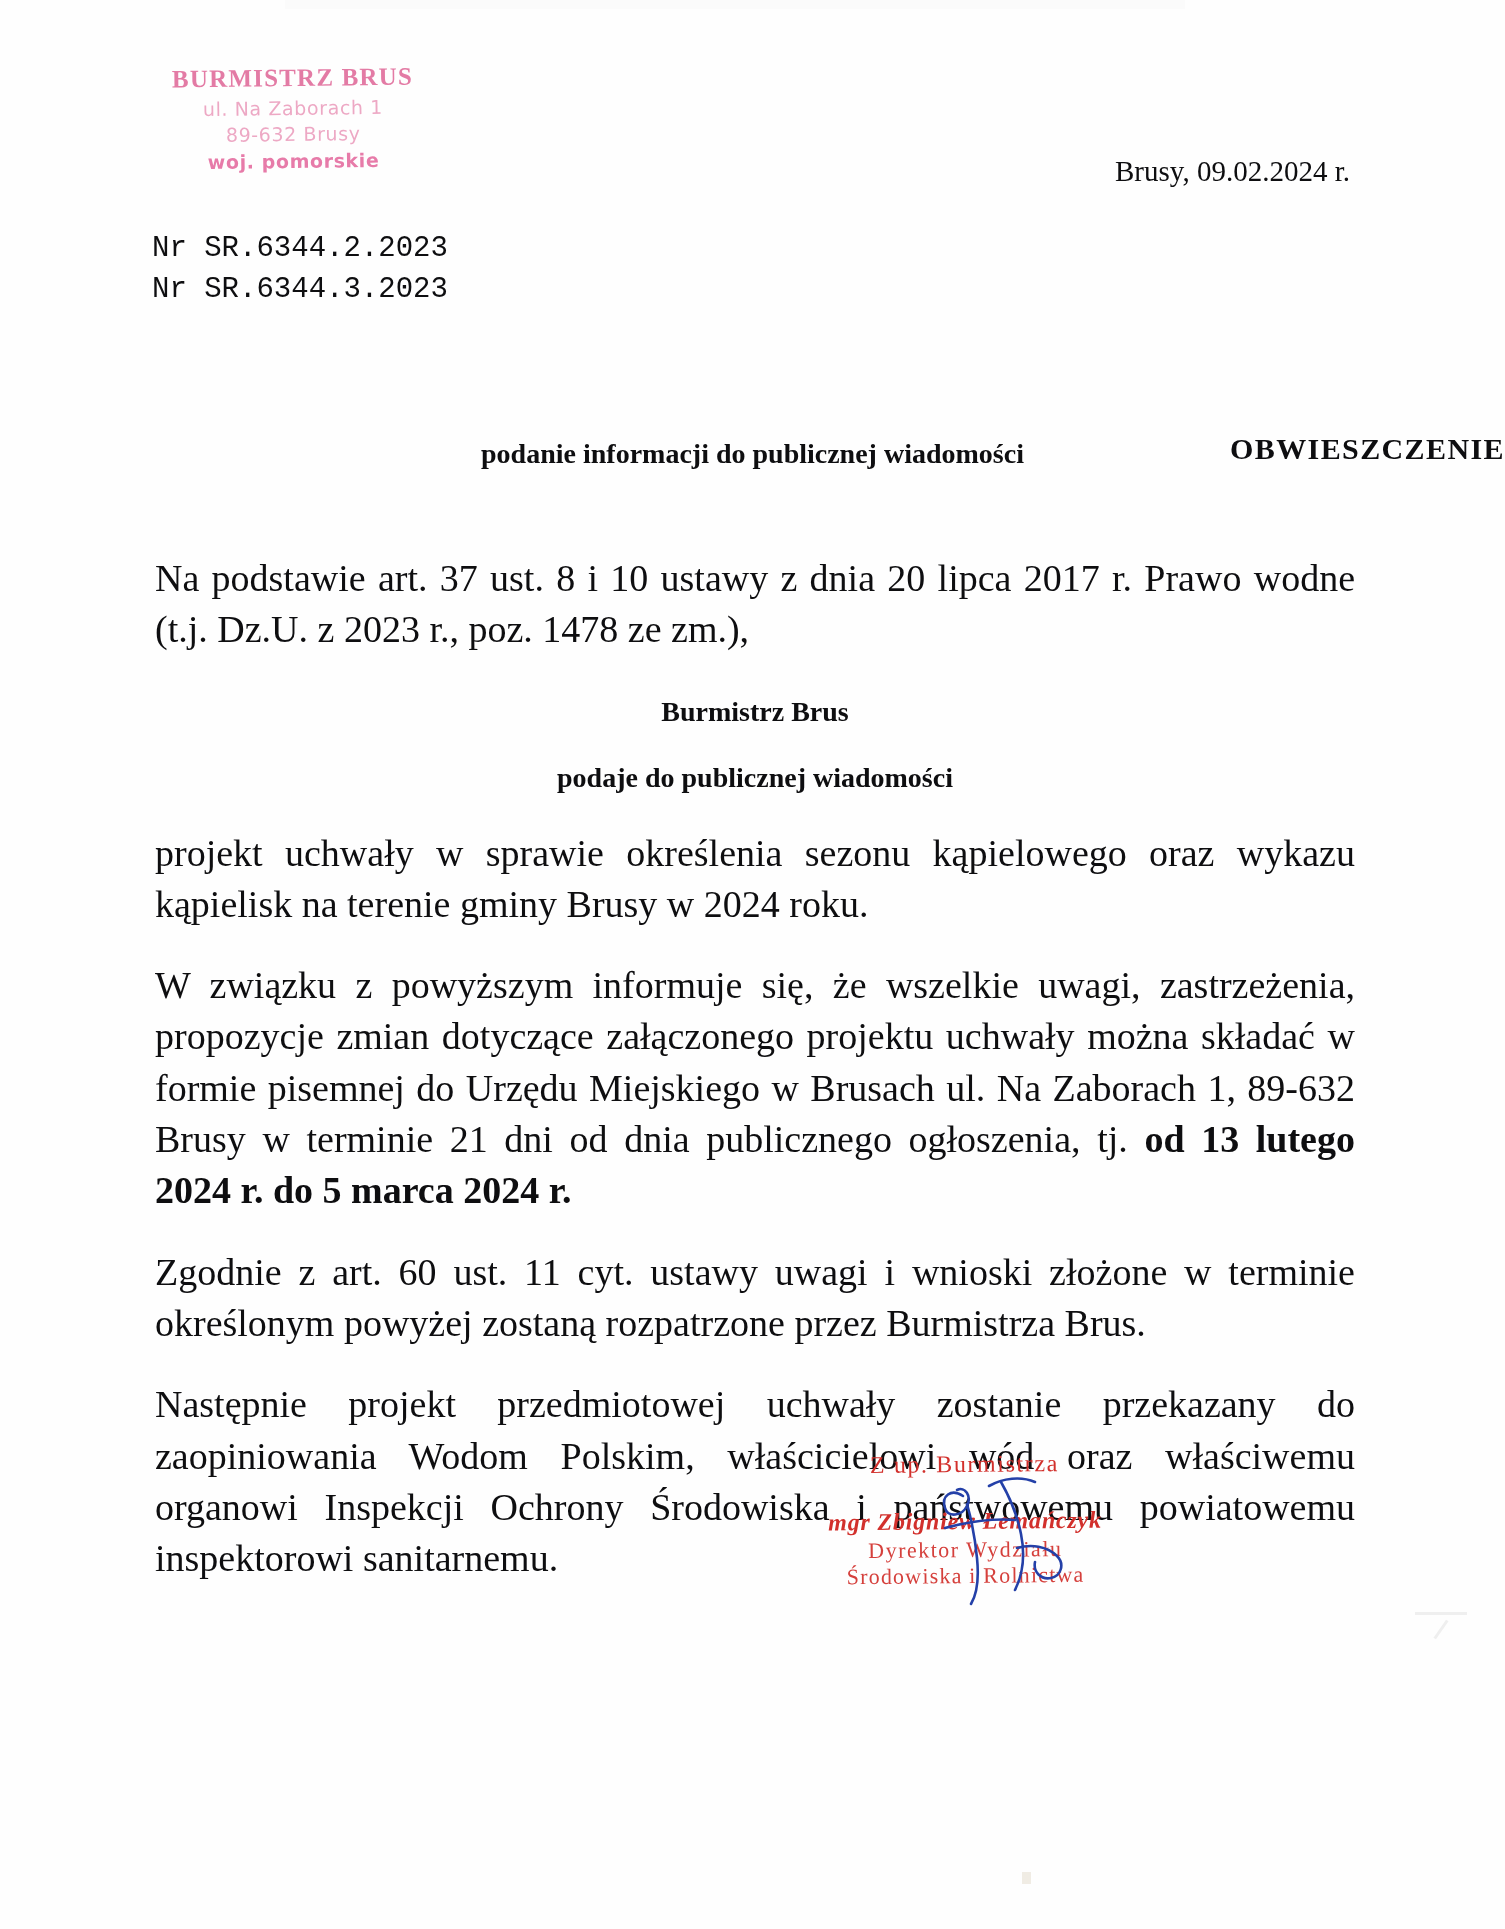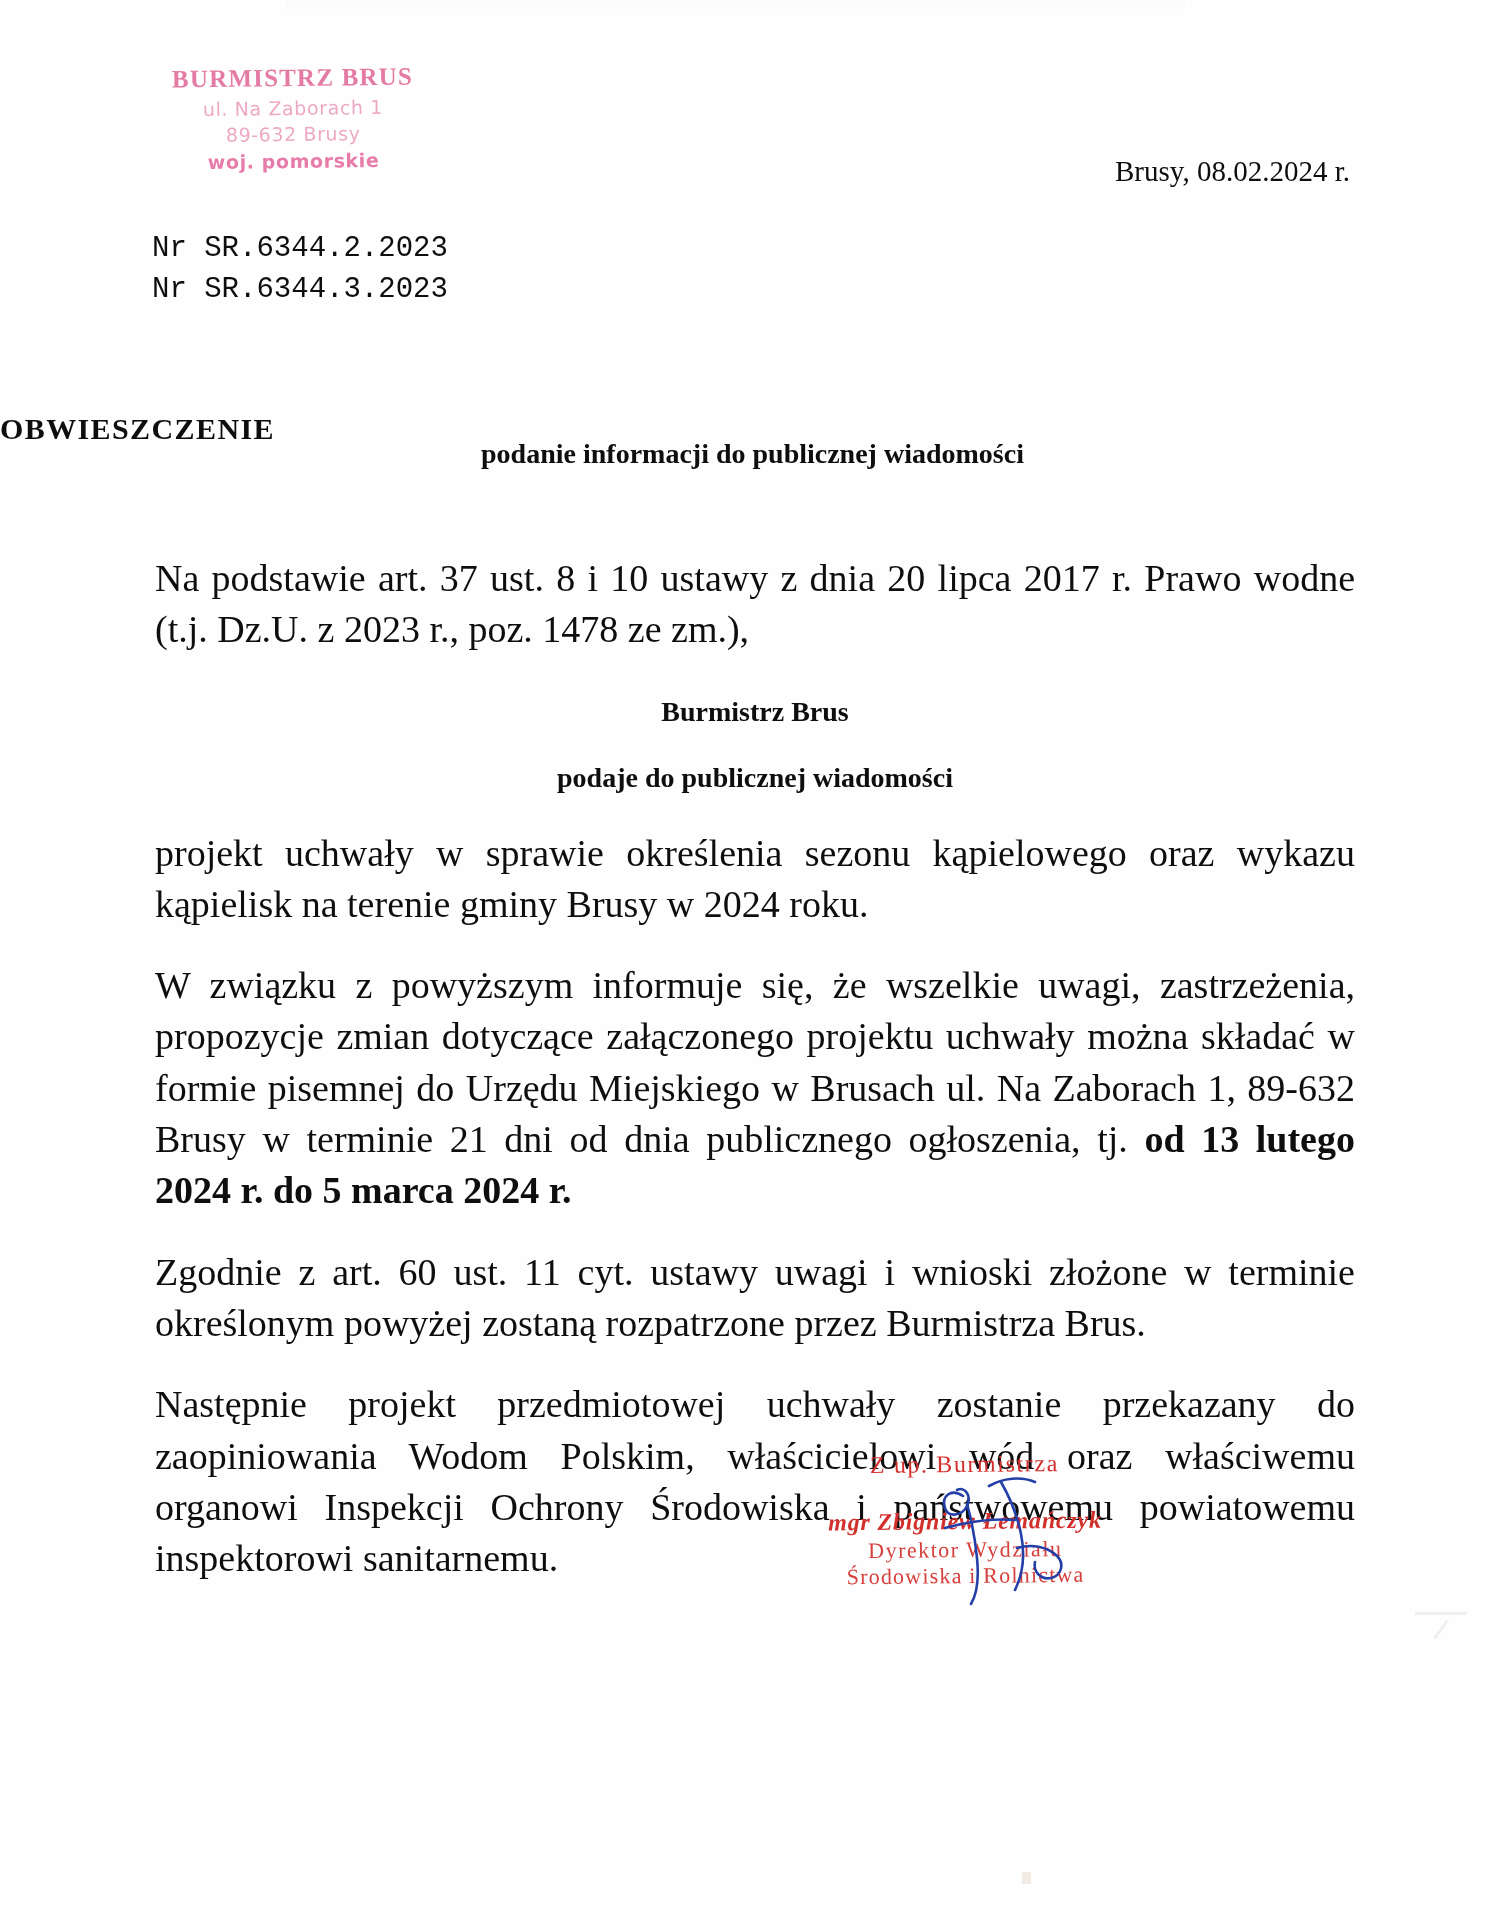--- a/index.html
+++ b/index.html
@@ -74,22 +74,22 @@
     font-size: 29px;
     line-height: 1.42;
   }
   .ref-block div { white-space: nowrap; font-family: Liberation Mono, monospace; }
 
   
   .doc-title {
     position: absolute;
     left: 0;
     right: 0;
-    top: 412px;
-    text-align: left;
+    top: 432px;
+    text-align: right;
     font-size: 30px;
     font-weight: 700;
     letter-spacing: 1.4px;
   }
   .doc-subtitle {
     position: absolute;
     left: 0;
     right: 0;
     top: 438px;
     text-align: center;
@@ -180,21 +180,21 @@
 
   <div class="artifact a4"></div>
 
   <div class="stamp-header">
     <div class="l1">BURMISTRZ BRUS</div>
     <div class="l2">ul. Na Zaborach 1</div>
     <div class="l3">89-632 Brusy</div>
     <div class="l4">woj. pomorskie</div>
   </div>
 
-  <div class="place-date">Brusy, 08.02.2024 r.</div>
+  <div class="place-date">Brusy, 09.02.2024 r.</div>
 
   <div class="ref-block">
     <div>Nr SR.6344.2.2023</div>
     <div>Nr SR.6344.3.2023</div>
   </div>
 
   <div class="doc-title">OBWIESZCZENIE</div>
   <div class="doc-subtitle">podanie informacji do publicznej wiadomości</div>
 
   <div class="body-area">

